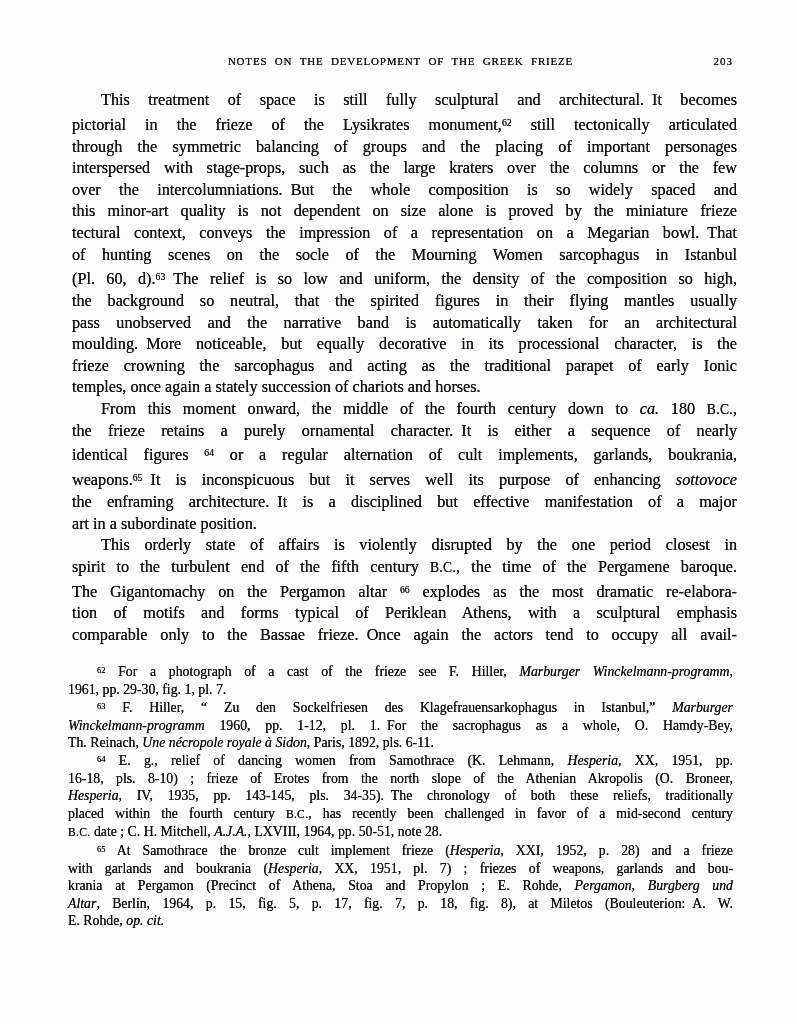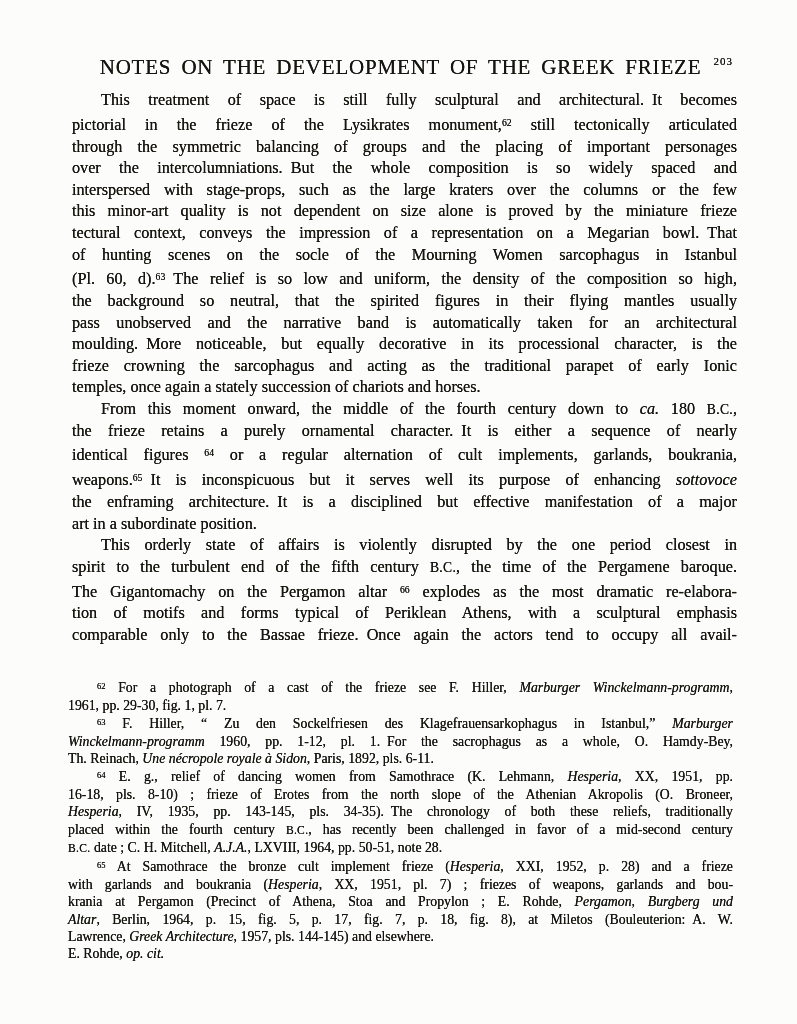--- a/index.html
+++ b/index.html
@@ -9,31 +9,31 @@
     font-family:"Liberation Serif","DejaVu Serif",serif;
     color:#17150f;
     position:relative;
     overflow:hidden;
   }
   .sheet { position:absolute; inset:0; text-shadow:0 0 0.35px currentColor; }
 
   .running-head { position:absolute; top:55px; left:68px; width:665px; height:22px; }
   .rh-title {
     display:block; text-align:center;
-    font-size:21px; letter-spacing:0.8px; word-spacing:4px;
+    font-size:11px; letter-spacing:0.8px; word-spacing:4px;
   }
   .rh-num { position:absolute; right:0; top:0; font-size:11px; letter-spacing:1px; }
 
   .text-body {
     position:absolute; top:90px; left:72px; width:665px;
     font-size:16.2px; line-height:21.6px;
   }
   .footnotes {
     position:absolute; top:662px; left:68px; width:665px;
-    font-size:13.8px; line-height:17.3px;margin-top:16px;
+    font-size:13.8px; line-height:17.3px;
   }
 
   .jline { text-align:justify; text-align-last:justify; }
   .jline.first { text-indent:29px; }
   .jline.endline { text-align-last:left; }
 
   .it  { font-style:italic; }
   .sup { font-size:60%; vertical-align:0.45em; }
   .footnotes .sup { font-size:62%; vertical-align:0.4em; }
   .sc  { font-size:84%; letter-spacing:0.3px; }
@@ -45,22 +45,22 @@
   <div class="running-head">
     <span class="rh-title">NOTES ON THE DEVELOPMENT OF THE GREEK FRIEZE</span>
     <span class="rh-num">203</span>
   </div>
 
   <div class="text-body">
       <div>
         <div class="jline first"><span>This treatment of space is still fully sculptural and architectural. It becomes</span></div>
         <div class="jline"><span>pictorial in the frieze of the Lysikrates monument,</span><span class="sup">62</span><span> still tectonically articulated</span></div>
         <div class="jline"><span>through the symmetric balancing of groups and the placing of important personages</span></div>
+        <div class="jline"><span>interspersed with stage-props, such as the large kraters over the columns or the few</span></div>
         <div class="jline"><span>over the intercolumniations. But the whole composition is so widely spaced and</span></div>
-        <div class="jline"><span>interspersed with stage-props, such as the large kraters over the columns or the few</span></div>
         <div class="jline"><span>this minor-art quality is not dependent on size alone is proved by the miniature frieze</span></div>
         <div class="jline"><span>tectural context, conveys the impression of a representation on a Megarian bowl. That</span></div>
         <div class="jline"><span>of hunting scenes on the socle of the Mourning Women sarcophagus in Istanbul</span></div>
         <div class="jline"><span>(Pl. 60, d).</span><span class="sup">63</span><span> The relief is so low and uniform, the density of the composition so high,</span></div>
         <div class="jline"><span>the background so neutral, that the spirited figures in their flying mantles usually</span></div>
         <div class="jline"><span>pass unobserved and the narrative band is automatically taken for an architectural</span></div>
         <div class="jline"><span>moulding. More noticeable, but equally decorative in its processional character, is the</span></div>
         <div class="jline"><span>frieze crowning the sarcophagus and acting as the traditional parapet of early Ionic</span></div>
         <div class="jline endline"><span>temples, once again a stately succession of chariots and horses.</span></div>
       </div>
@@ -96,19 +96,18 @@
         <div class="jline"><span>16-18, pls. 8-10) ; frieze of Erotes from the north slope of the Athenian Akropolis (O. Broneer,</span></div>
         <div class="jline"><span class="it">Hesperia</span><span>, IV, 1935, pp. 143-145, pls. 34-35). The chronology of both these reliefs, traditionally</span></div>
         <div class="jline"><span>placed within the fourth century </span><span class="sc">B.C.</span><span>, has recently been challenged in favor of a mid-second century</span></div>
         <div class="jline endline"><span class="sc">B.C.</span><span> date ; C. H. Mitchell, </span><span class="it">A.J.A.</span><span>, LXVIII, 1964, pp. 50-51, note 28.</span></div>
       </div>
       <div>
         <div class="jline first"><span class="sup">65</span><span> At Samothrace the bronze cult implement frieze (</span><span class="it">Hesperia</span><span>, XXI, 1952, p. 28) and a frieze</span></div>
         <div class="jline"><span>with garlands and boukrania (</span><span class="it">Hesperia</span><span>, XX, 1951, pl. 7) ; friezes of weapons, garlands and bou-</span></div>
         <div class="jline"><span>krania at Pergamon (Precinct of Athena, Stoa and Propylon ; E. Rohde, </span><span class="it">Pergamon, Burgberg und</span></div>
         <div class="jline"><span class="it">Altar</span><span>, Berlin, 1964, p. 15, fig. 5, p. 17, fig. 7, p. 18, fig. 8), at Miletos (Bouleuterion: A. W.</span></div>
-        <div class="jline endline"><span>Lawrence, </span><span class="it">Greek Architecture</span><span>, 1957, pls. 144-145) and elsewhere.</span></div>
       </div>
       <div>
         <div class="jline endline"><span>E. Rohde, </span><span class="it">op. cit.</span></div>
       </div>
     </div>
 </div>
 
 </body></html>

